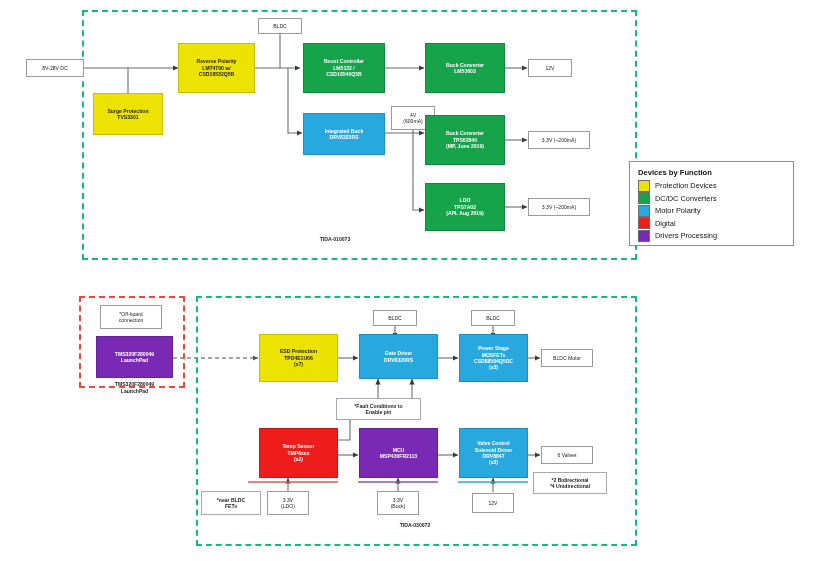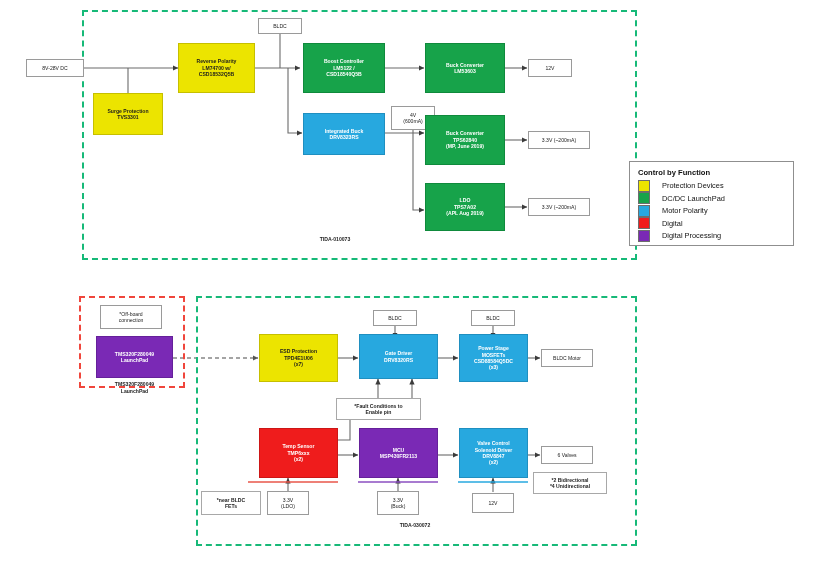--- a/index.html
+++ b/index.html
@@ -47,21 +47,21 @@
     text-align:center;line-height:1.3;z-index:4;white-space:nowrap;
   }
 
   
   #legend{
     position:absolute;left:629px;top:161px;width:165px;height:85px;
     background:#ffffff;border:1px solid #8f8f8f;
     padding:6px 8px;box-sizing:border-box;z-index:5;
   }
   #legend .lg-title{font-size:7.6px;font-weight:700;margin-bottom:3px;color:#111;}
-  .lg-row{display:flex;align-items:center;gap:12px;margin-bottom:1.5px;height:11px;}
+  .lg-row{display:flex;align-items:center;gap:5px;margin-bottom:1.5px;height:11px;}
   .lg-sw{width:10px;height:10px;border:1px solid #6d6d6d;flex:0 0 auto;}
   .lg-lb{font-size:7.4px;color:#111;}
 </style>
 </head>
 <body>
 
 <div id="canvas">
 
   <svg class="wires" viewBox="0 0 826 561">
     <defs>
@@ -334,36 +334,36 @@
       <span class="ln">3.3V</span>
       <span class="ln">(Buck)</span>
     </div>
   </div>
 
   <div class="blk plain" style="left:472px;top:493px;width:42px;height:20px;">
     <span class="ln">12V</span>
   </div>
 
   <div id="legend">
-    <div class="lg-title">Control by Function</div>
+    <div class="lg-title">Devices by Function</div>
     <div class="lg-row">
       <span class="lg-sw" style="background:#ece400;"></span>
       <span class="lg-lb">Protection Devices</span>
     </div>
     <div class="lg-row">
       <span class="lg-sw" style="background:#17a34a;"></span>
-      <span class="lg-lb">DC/DC LaunchPad</span>
+      <span class="lg-lb">DC/DC Converters</span>
     </div>
     <div class="lg-row">
       <span class="lg-sw" style="background:#27a8df;"></span>
       <span class="lg-lb">Motor Polarity</span>
     </div>
     <div class="lg-row">
       <span class="lg-sw" style="background:#ef1c1c;"></span>
       <span class="lg-lb">Digital</span>
     </div>
     <div class="lg-row">
       <span class="lg-sw" style="background:#7a29b5;"></span>
-      <span class="lg-lb">Digital Processing</span>
+      <span class="lg-lb">Drivers Processing</span>
     </div>
   </div>
 
 </div>
 
 </body></html>

